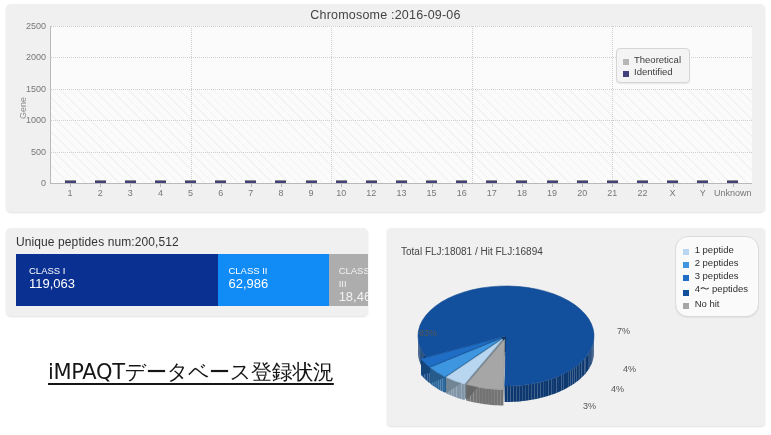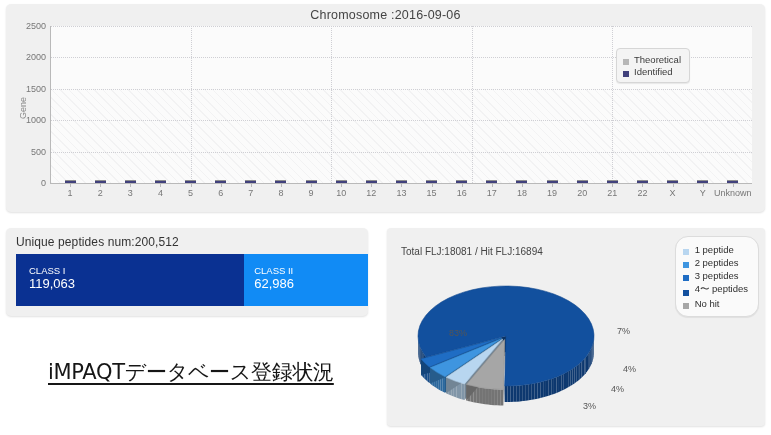--- a/index.html
+++ b/index.html
@@ -387,20 +387,24 @@
 <div id="peptide-panel">
   <div id="peptide-title">Unique peptides num:200,512</div>
   <div id="peptide-bar">
       <div class="class-seg c1" style="background: rgb(10, 49, 146); flex: 119063 0 0px; padding-left: 13px;">
         <span class="class-name">CLASS I</span>
         <span class="class-val">119,063</span>
       </div>
       <div class="class-seg c2" style="background: rgb(17, 139, 245); flex: 62986 0 0px;">
         <span class="class-name">CLASS II</span>
         <span class="class-val">62,986</span>
+      </div>
+      <div class="class-seg c3" style="background: rgb(173, 173, 173); flex: 18463 0 0px;">
+        <span class="class-name">CLASS III</span>
+        <span class="class-val">18,463</span>
       </div>
     </div>
 </div>
 
 <div id="caption">iMPAQTデータベース登録状況</div>
 
 <div id="pie-panel">
   <div id="pie-title">Total FLJ:18081 / Hit FLJ:16894</div>
 
   <div id="pie-wrap">
@@ -508,21 +512,21 @@
         <path d="M69.45774549607235,117.58228337635269 L66.64823422209508,116.87684096489689 L66.64823422209508,132.87684096489687 L69.45774549607235,133.58228337635268 Z" fill="rgb(116,116,116)"></path>
         <path d="M66.64823422209508,116.87684096489689 L65.32860271805544,116.5221470402791 L65.32860271805544,132.5221470402791 L66.64823422209508,132.87684096489687 Z" fill="rgb(116,116,116)"></path>
         <path d="M103.61798630189622,71.50320049808333 L102.32545230459681,121.49780685704646 L102.32545230459681,137.49780685704644 L103.61798630189622,87.50320049808333 Z" fill="rgb(103,103,103)"></path>
         <path d="M103.61798630189622,71.50320049808333 L65.32860271805544,116.5221470402791 L65.32860271805544,132.5221470402791 L103.61798630189622,87.50320049808333 Z" fill="rgb(103,103,103)"></path>
         <path d="M105,68 L25.244914740774803,89.13091308703497 A88,50 0 1,1 103.70746600270058,117.99460635896313 Z" fill="#12509e" stroke="rgb(16,72,142)" stroke-width="0.6"></path>
         <path d="M103.61798630189622,71.50320049808333 L102.32545230459681,121.49780685704646 A88,50 0 0,1 65.32860271805544,116.5221470402791 Z" fill="#a6a6a6" stroke="rgb(149,149,149)" stroke-width="0.6"></path>
         <path d="M101.73912537579945,71.0219217075709 L63.44974179195865,116.04086824976667 A88,50 0 0,1 45.11559130996185,109.29636036157464 Z" fill="#b8d6f0" stroke="rgb(166,193,216)" stroke-width="0.6"></path>
         <path d="M100.59917095325515,70.44699271197887 L43.97563688741756,108.72143136598262 A88,50 0 0,1 29.129609441580158,99.61914144656211 Z" fill="#3e95e0" stroke="rgb(56,134,202)" stroke-width="0.6"></path>
         <path d="M99.82208701699264,69.81882329283121 L28.352525505317644,98.99097202741447 A88,50 0 0,1 20.06700175776743,90.94973637986618 Z" fill="#1f6dc4" stroke="rgb(28,98,176)" stroke-width="0.6"></path>
       </svg>
-  <div class="pie-pct" style="left: 32px; top: 60px; padding-left: 16px;">83%</div>
+  <div class="pie-pct" style="left: 2px; top: 60px; padding-left: 16px;">83%</div>
       <div class="pie-pct" style="left: 216px; top: 58px;">7%</div>
       <div class="pie-pct" style="left: 222px; top: 96px;">4%</div>
       <div class="pie-pct" style="left: 210px; top: 116px;">4%</div>
       <div class="pie-pct" style="left: 182px; top: 133px;">3%</div>
     </div>
 
   <div id="pie-legend">
       <div class="lg-row">
         <span class="lg-sw" style="background: rgb(184, 214, 240);"></span>
         <span class="lg-txt">1 peptide</span>

